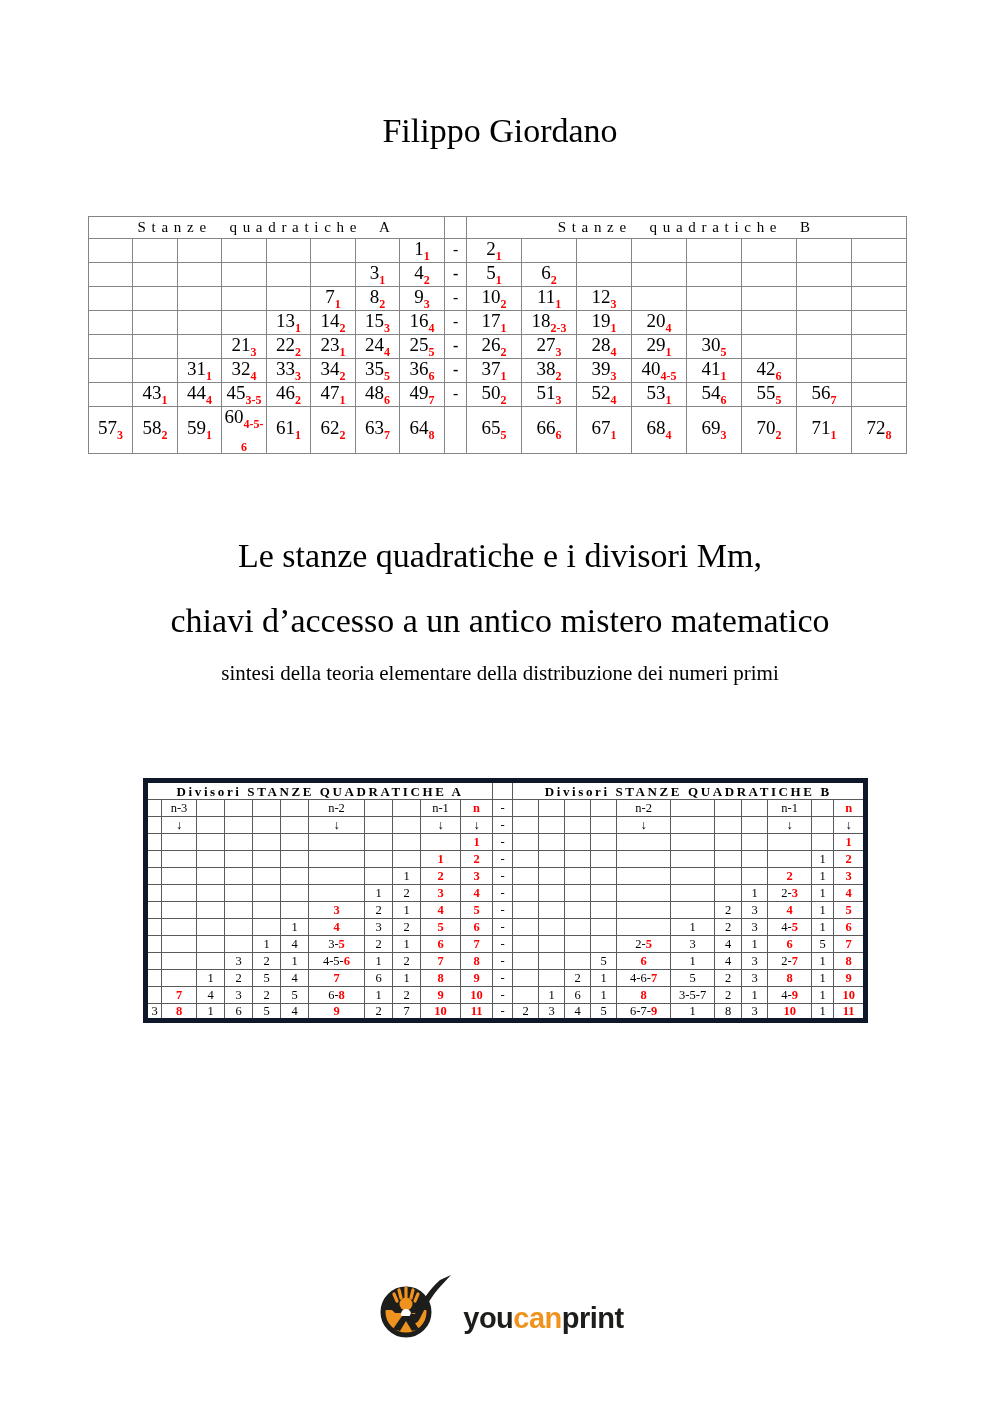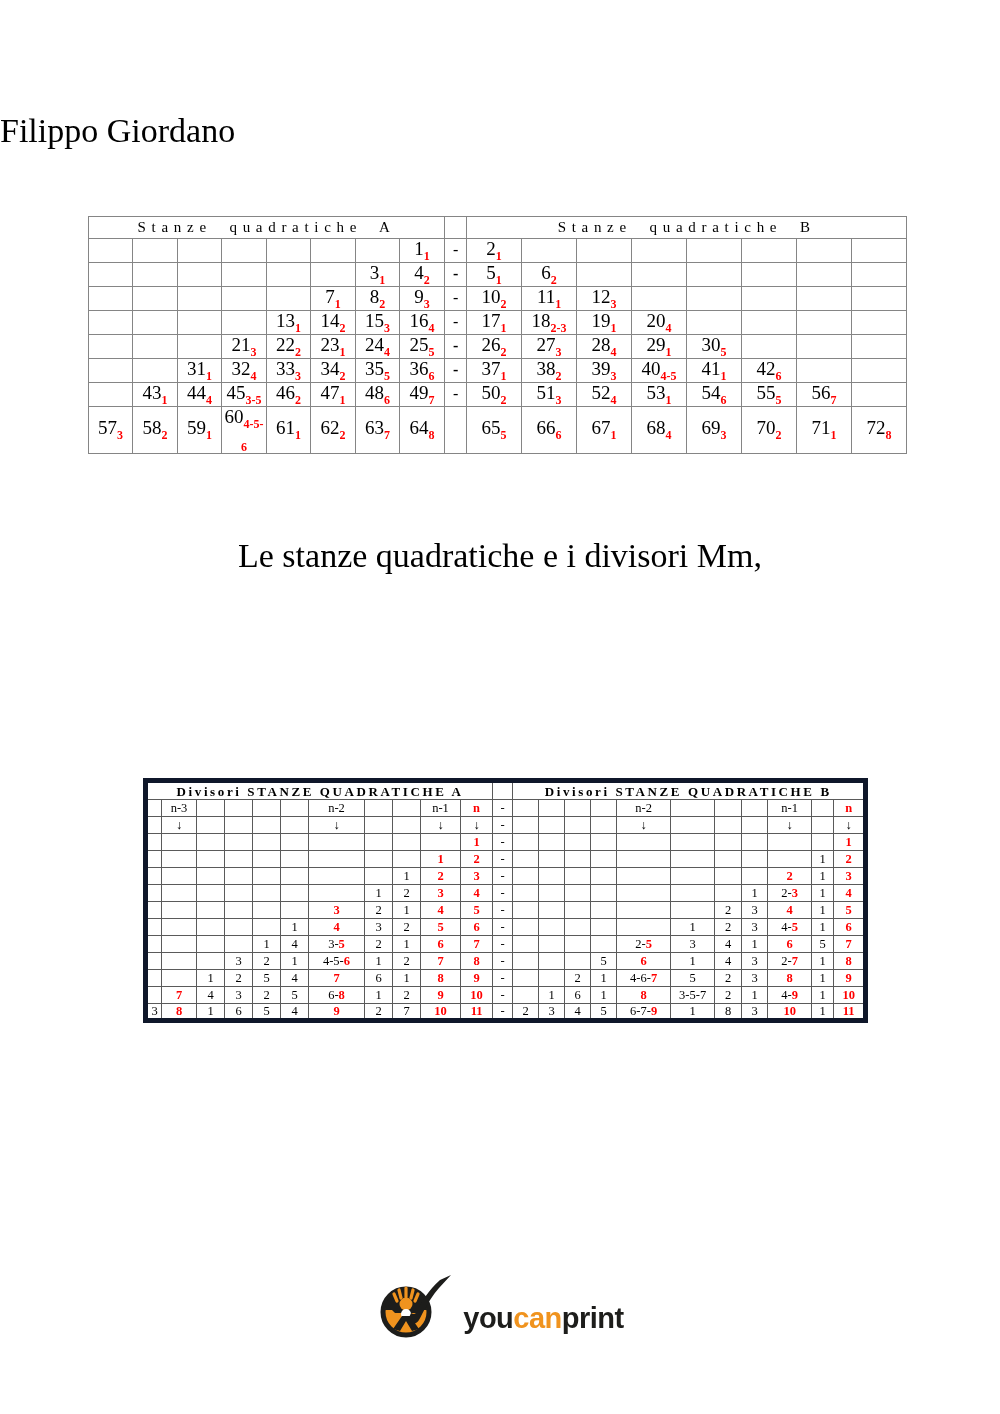--- a/index.html
+++ b/index.html
@@ -1,18 +1,18 @@
 <!DOCTYPE html>
 <html><head>
 <meta charset="utf-8">
 <style>
   html,body{margin:0;padding:0;background:#fff;}
   .page{position:relative;width:1000px;height:1414px;background:#fff;overflow:hidden;
         font-family:"Liberation Serif","DejaVu Serif",serif;color:#000;}
-  .author{position:absolute;top:112px;left:0;width:100%;
+  .author{position:absolute;top:112px;left:0;width:100%;text-align:center;
           font-size:34px;font-weight:400;margin:0;}
   table{border-collapse:collapse;table-layout:fixed;}
   
   .top-table{position:absolute;left:88px;top:216px;width:818px;border:1px solid #6e6e6e;}
   .top-table td{border:1px solid #858585;text-align:center;vertical-align:middle;
                 font-size:19px;padding:0;line-height:1.05;}
   .top-table tr{height:24px;}
   .top-table tr.header-tr{height:22px;}
   .top-table tr.lastrow{height:42px;margin-top:24px;}
   .top-table td.hdr{font-size:15px;letter-spacing:0.38em;word-spacing:0.55em;font-weight:400;}
@@ -226,20 +226,22 @@
           <td><span>68</span><sub class="sub">4</sub></td>
           <td><span>69</span><sub class="sub">3</sub></td>
           <td><span>70</span><sub class="sub">2</sub></td>
           <td><span>71</span><sub class="sub">1</sub></td>
           <td><span>72</span><sub class="sub">8</sub></td>
         </tr>
       </tbody>
   </table>
 
   <h2 class="title1">Le stanze quadratiche e i divisori Mm,</h2>
+  <h2 class="title2">chiavi d’accesso a un antico mistero matematico</h2>
+  <h3 class="subtitle">sintesi della teoria elementare della distribuzione dei numeri primi</h3>
 
   <table class="bottom-table">
     <colgroup>
       <col style="width:16px">
         <col style="width:35px">
         <col style="width:28px">
         <col style="width:28px">
       <col style="width:28px">
         <col style="width:28px">
         <col style="width:56px">

